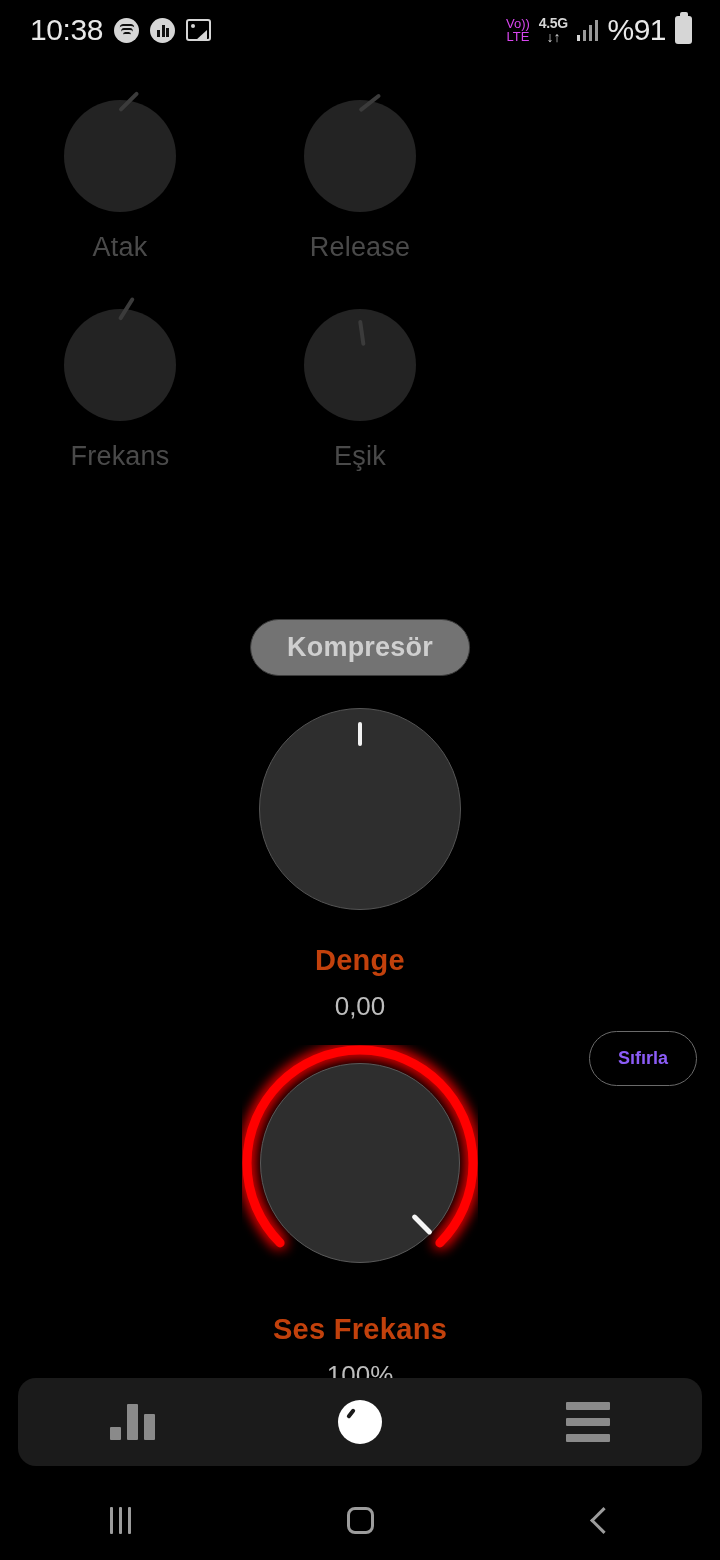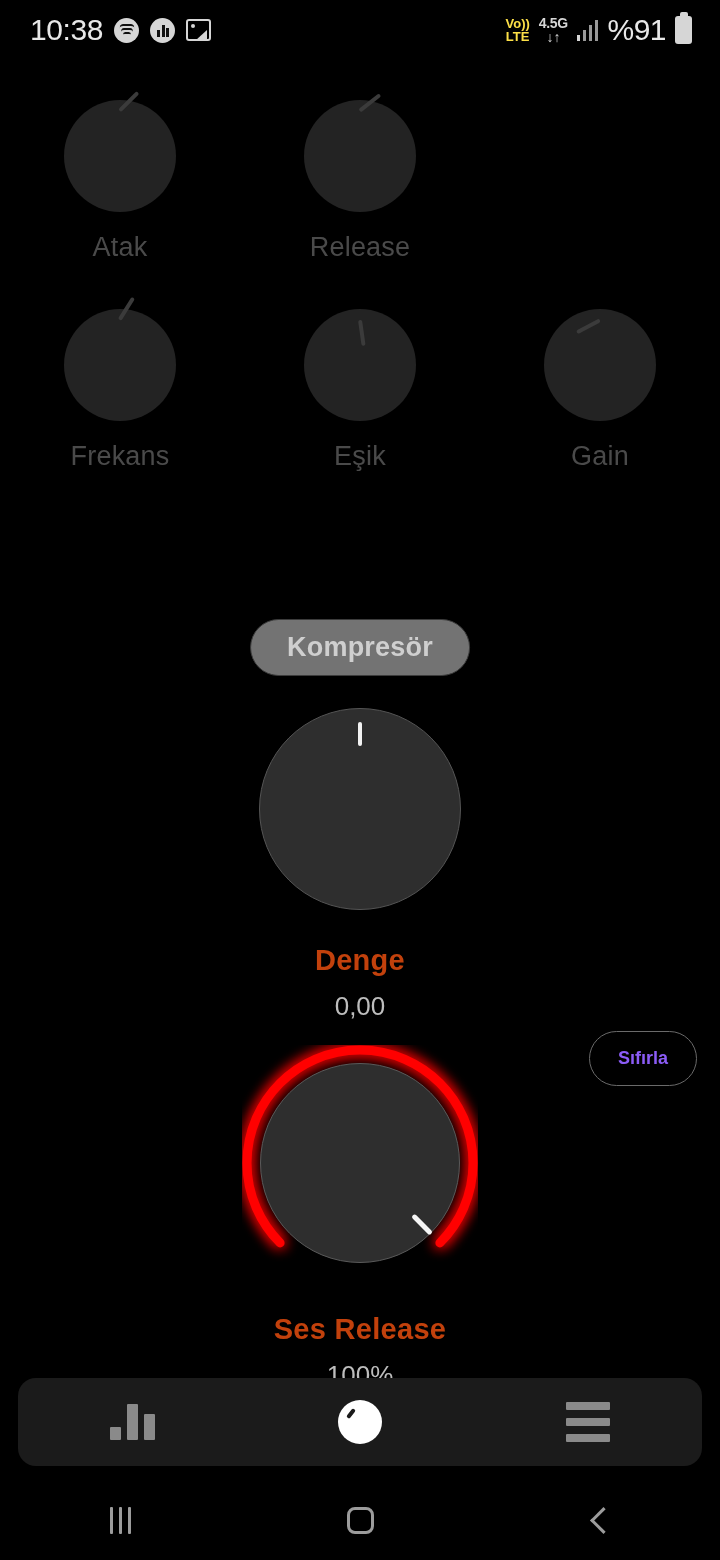--- a/index.html
+++ b/index.html
@@ -35,21 +35,21 @@
   .ic-eqcircle span{ position:absolute; bottom:6px; background:#111; width:3px; }
   .ic-eqcircle span:nth-child(1){ left:7px;  height:7px; }
   .ic-eqcircle span:nth-child(2){ left:11.5px; height:12px; }
   .ic-eqcircle span:nth-child(3){ left:16px; height:9px; }
 
   .ic-image{ width:25px; height:22px; border:2.2px solid #d6d6d6; border-radius:3px; position:relative; overflow:hidden; }
   .ic-image::before{ content:""; position:absolute; right:2px; bottom:-1px; width:0; height:0;
     border-left:11px solid transparent; border-right:0 solid transparent; border-bottom:10px solid #d6d6d6; }
   .ic-image::after{ content:""; position:absolute; left:3px; top:3px; width:4px; height:4px; border-radius:50%; background:#d6d6d6; }
 
-  .ic-volte{ color:#fde047; font-size:13px; line-height:13px; text-align:center; font-weight:700; }
+  .ic-volte{ color:#d946ef; font-size:13px; line-height:13px; text-align:center; font-weight:400; }
   .ic-net{ display:flex; flex-direction:column; align-items:center; gap:1px; }
   .ic-net .g{ color:#d6d6d6; font-size:14px; line-height:14px; font-weight:600; letter-spacing:-0.3px; }
   .ic-net .ar{ color:#d6d6d6; font-size:14px; line-height:13px; font-weight:700; }
   .ic-bars{ display:flex; align-items:flex-end; gap:2.5px; height:22px; }
   .ic-bars i{ display:block; width:3.5px; background:#9a9a9a; }
   .ic-bars i:nth-child(1){ height:6px;  background:#d6d6d6; }
   .ic-bars i:nth-child(2){ height:11px; background:#9a9a9a; }
   .ic-bars i:nth-child(3){ height:16px; background:#9a9a9a; }
   .ic-bars i:nth-child(4){ height:21px; background:#9a9a9a; }
   .sb-batt-text{ color:#e8e8e8; font-size:30px; letter-spacing:-0.5px; }
@@ -205,27 +205,20 @@
           <div class="tick" style="transform: rotate(-148deg);"></div>
         </div>
         <div class="knob-label dim">Frekans</div>
       </div>
       <div class="knob-cell">
         <div class="knob sm">
           <div class="dial"></div>
           <div class="tick" style="transform: rotate(-8deg);"></div>
         </div>
         <div class="knob-label dim">Eşik</div>
-      </div>
-      <div class="knob-cell">
-        <div class="knob sm">
-          <div class="dial"></div>
-          <div class="tick" style="transform: rotate(62deg);"></div>
-        </div>
-        <div class="knob-label dim">Gain</div>
       </div>
     </div>
   </div>
 
   <div class="pill" id="kompresor-btn">
     <span class="t">Kompresör</span>
   </div>
 
   <div id="denge-wrap">
     <div class="knob lg">
@@ -251,21 +244,21 @@
                 <feMergeNode in="b"></feMergeNode>
                 <feMergeNode in="SourceGraphic"></feMergeNode>
             </feMerge>
           </filter>
         </defs>
         <path id="vol-arc-path" fill="none" stroke-width="9" stroke-linecap="round" filter="url(#glow)" d="M 38.10 197.90 A 113 113 0 1 1 197.90 197.90" stroke="#ff0000"></path>
       </svg>
       <div class="vdial"></div>
       <div class="vtick" id="vol-tick" style="transform: rotate(135deg);"></div>
     </div>
-    <div class="knob-title" style="margin-top:32px;">Ses Release</div>
+    <div class="knob-title" style="margin-top:32px;">Ses Frekans</div>
     <div class="knob-value" style="margin-top:14px;">100%</div>
   </div>
 
   <div class="tabbar">
     <div class="tab">
       <span class="ic-eqbars">
           <i></i>
           <i></i>
           <i></i>
         </span>

